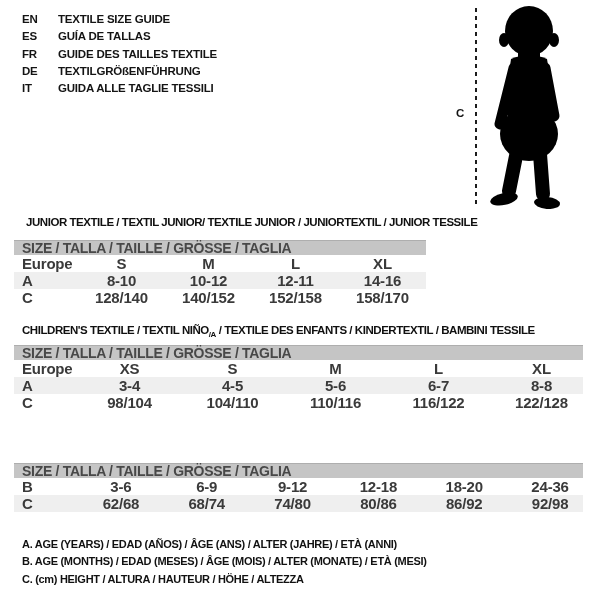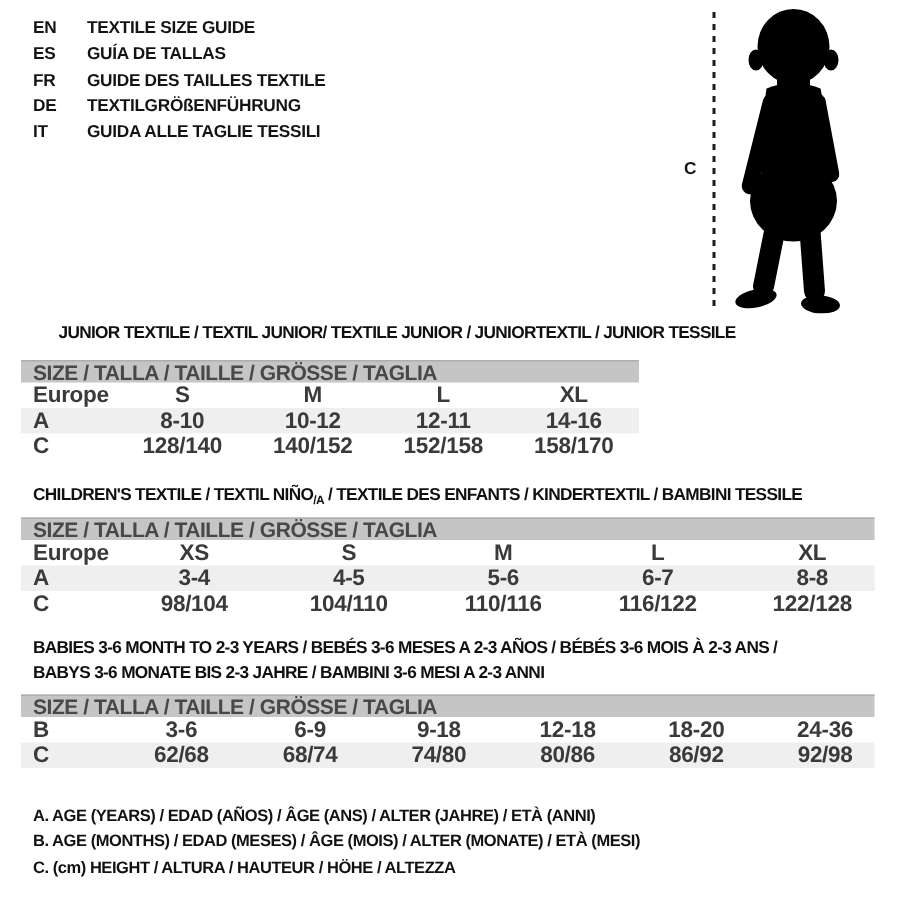--- a/index.html
+++ b/index.html
@@ -89,21 +89,21 @@
       <ellipse cx="69" cy="199" rx="13" ry="6" transform="rotate(4 69 199)"></ellipse>
     </g>
     <g stroke="#000000" fill="none" stroke-linecap="round">
       <path d="M36,64 L22,120" stroke-width="11"></path>
       <path d="M67,64 L76,112" stroke-width="11"></path>
       <path d="M39,147 L31,187" stroke-width="14"></path>
       <path d="M62,150 L65,190" stroke-width="14"></path>
     </g>
   </svg>
 
-  <div class="tbl-title" style="left:39px; top:214px;">
+  <div class="tbl-title" style="left:26px; top:214px;">
       <div class="title-line"><span>JUNIOR TEXTILE / TEXTIL JUNIOR/ TEXTILE JUNIOR / JUNIORTEXTIL / JUNIOR TESSILE</span></div>
     </div>
   <div class="size-grid" style="left:14px; top:240px; width:412px;">
       <div class="size-bar">SIZE / TALLA / TAILLE / GRÖSSE / TAGLIA</div>
       <div class="t-row">
         <span class="t-cell label">Europe</span>
         <span class="t-cell">S</span>
         <span class="t-cell">M</span>
         <span class="t-cell">L</span>
         <span class="t-cell">XL</span>
@@ -148,31 +148,27 @@
       <div class="t-row">
         <span class="t-cell label">C</span>
         <span class="t-cell">98/104</span>
         <span class="t-cell">104/110</span>
         <span class="t-cell">110/116</span>
         <span class="t-cell">116/122</span>
         <span class="t-cell">122/128</span>
       </div>
     </div>
 
-  <div class="tbl-title" style="left:22px; top:424px;">
-      <div class="title-line"><span>BABIES 3-6 MONTH TO 2-3 YEARS / BEBÉS 3-6 MESES A 2-3 AÑOS / BÉBÉS 3-6 MOIS À 2-3 ANS /</span></div>
-      <div class="title-line"><span>BABYS 3-6 MONATE BIS 2-3 JAHRE / BAMBINI 3-6 MESI A 2-3 ANNI</span></div>
-    </div>
   <div class="size-grid" style="left:14px; top:463px; width:579px;">
       <div class="size-bar">SIZE / TALLA / TAILLE / GRÖSSE / TAGLIA</div>
       <div class="t-row">
         <span class="t-cell label">B</span>
         <span class="t-cell">3-6</span>
         <span class="t-cell">6-9</span>
-        <span class="t-cell">9-18</span>
+        <span class="t-cell">9-12</span>
         <span class="t-cell">12-18</span>
         <span class="t-cell">18-20</span>
         <span class="t-cell">24-36</span>
       </div>
       <div class="t-row alt">
         <span class="t-cell label">C</span>
         <span class="t-cell">62/68</span>
         <span class="t-cell">68/74</span>
         <span class="t-cell">74/80</span>
         <span class="t-cell">80/86</span>

